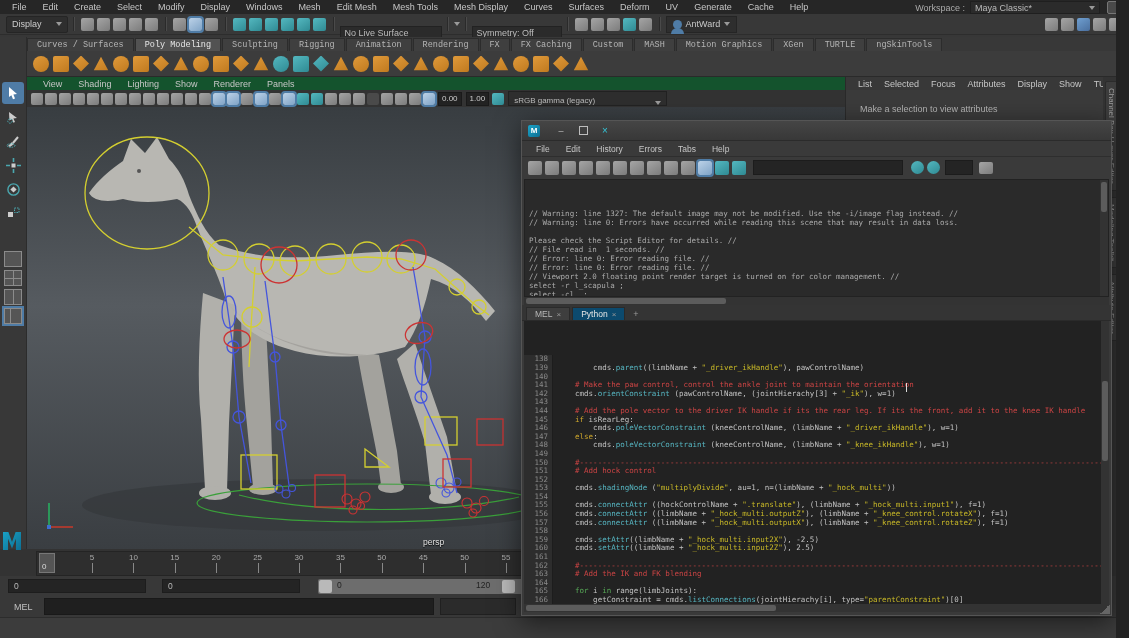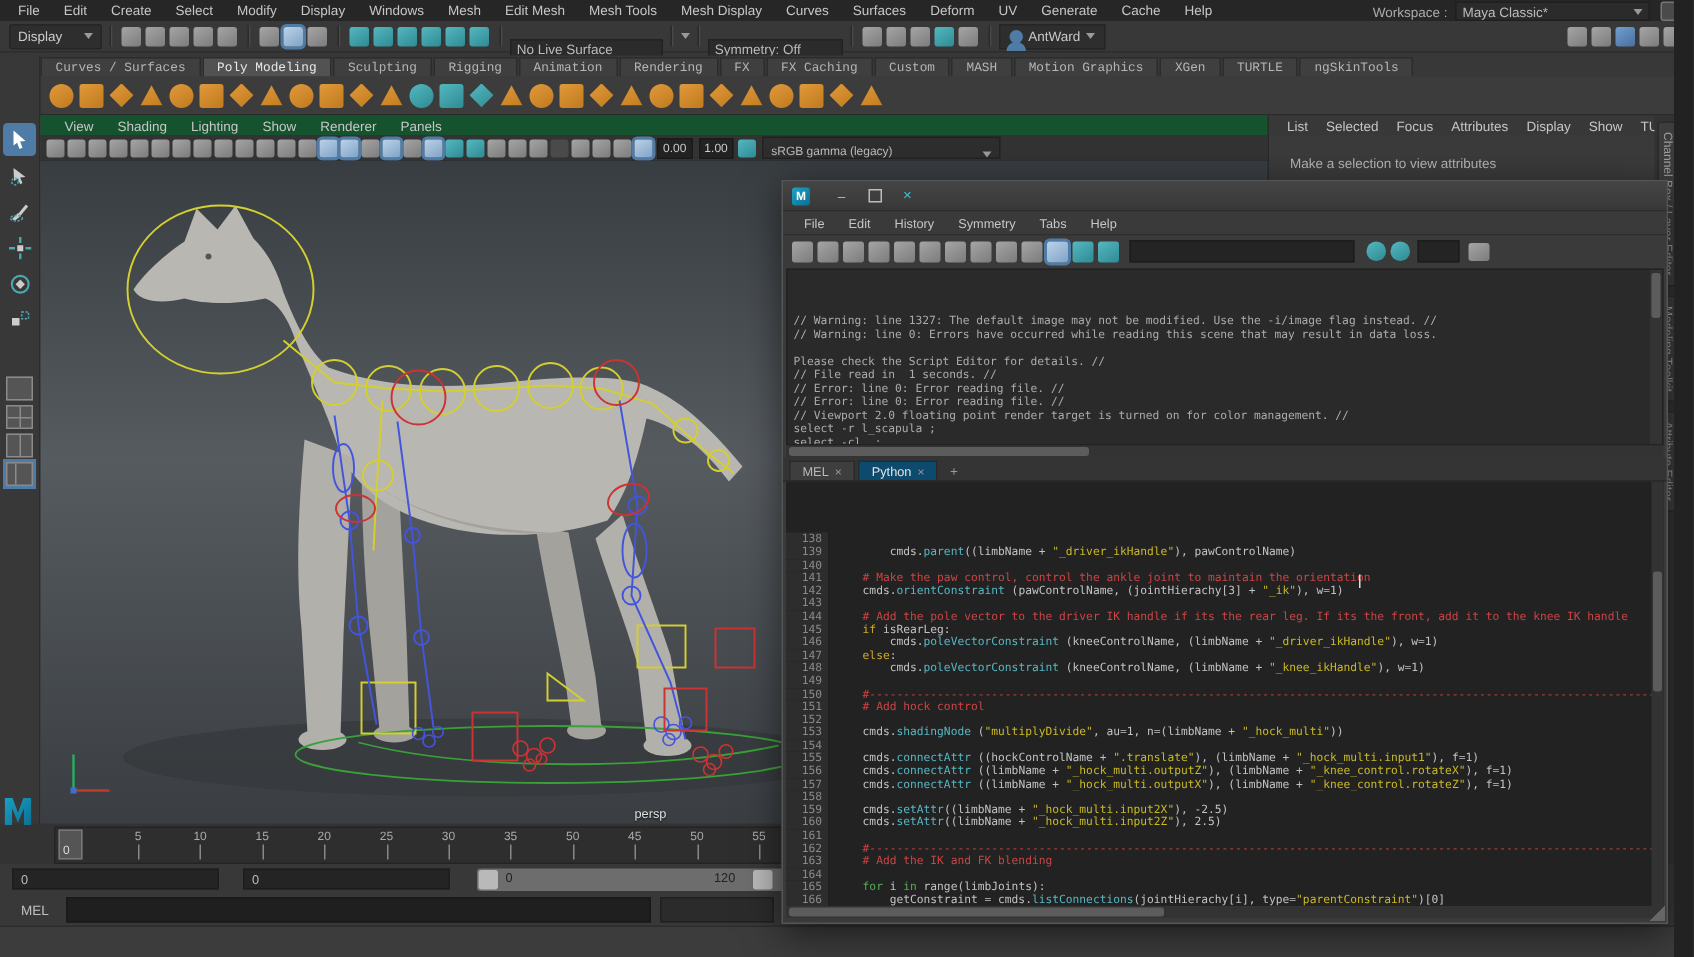--- a/index.html
+++ b/index.html
@@ -535,21 +535,21 @@
       <div class="se-winbtn">–</div>
       <div class="se-winbtn">
           <span class="se-maxbox"></span>
         </div>
       <div class="se-winbtn close">×</div>
     </div>
     <div class="se-menus">
         <span class="menu-item">File</span>
         <span class="menu-item">Edit</span>
         <span class="menu-item">History</span>
-        <span class="menu-item">Symmetry</span>
+        <span class="menu-item">Errors</span>
         <span class="menu-item">Tabs</span>
         <span class="menu-item">Help</span>
       </div>
     <div class="se-toolbar">
       <span class="row">
           <span class="ic "></span>
           <span class="ic "></span>
           <span class="ic "></span>
           <span class="ic "></span>
           <span class="ic "></span>

